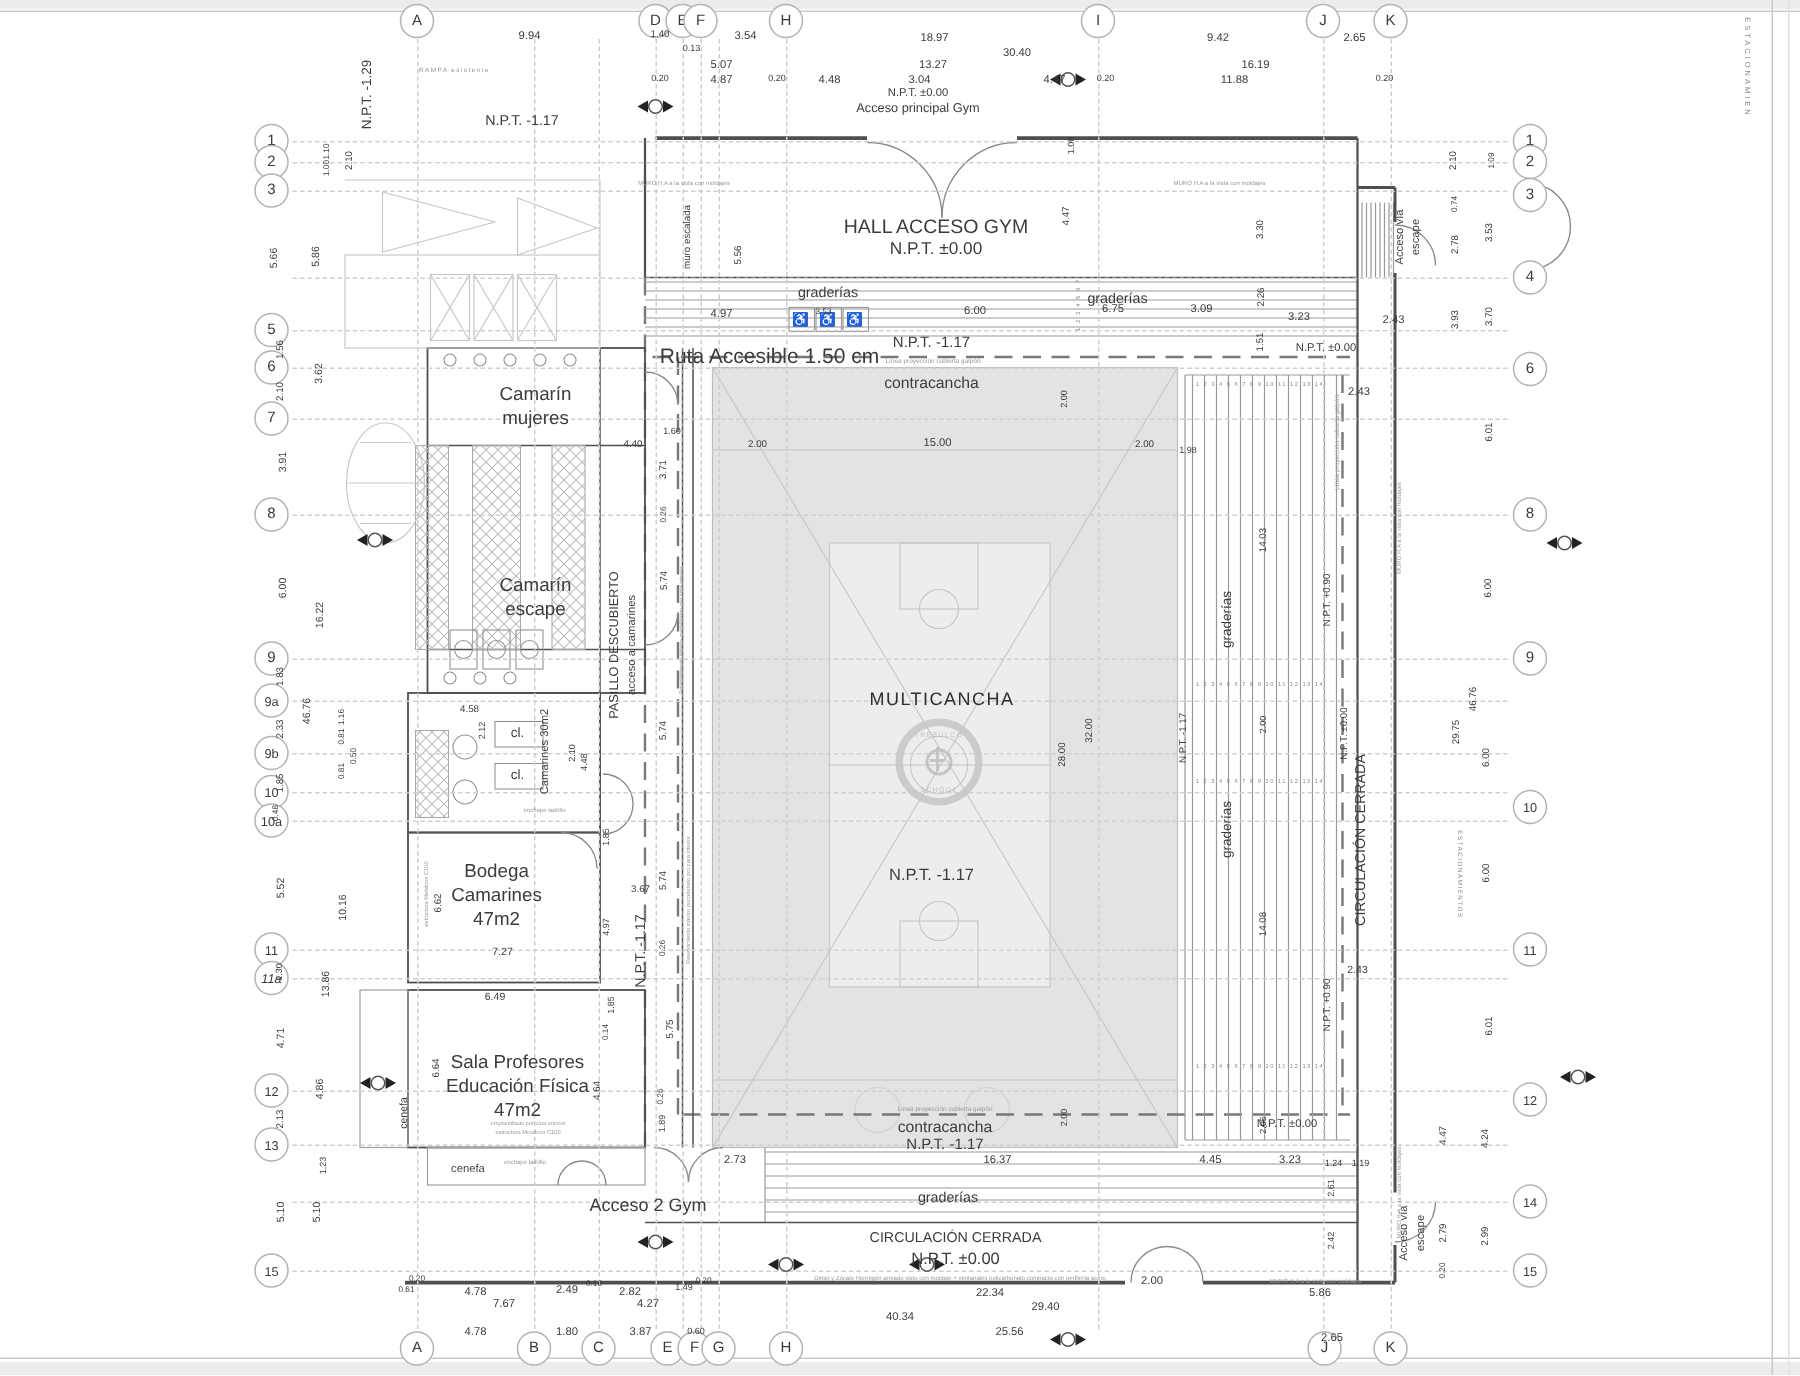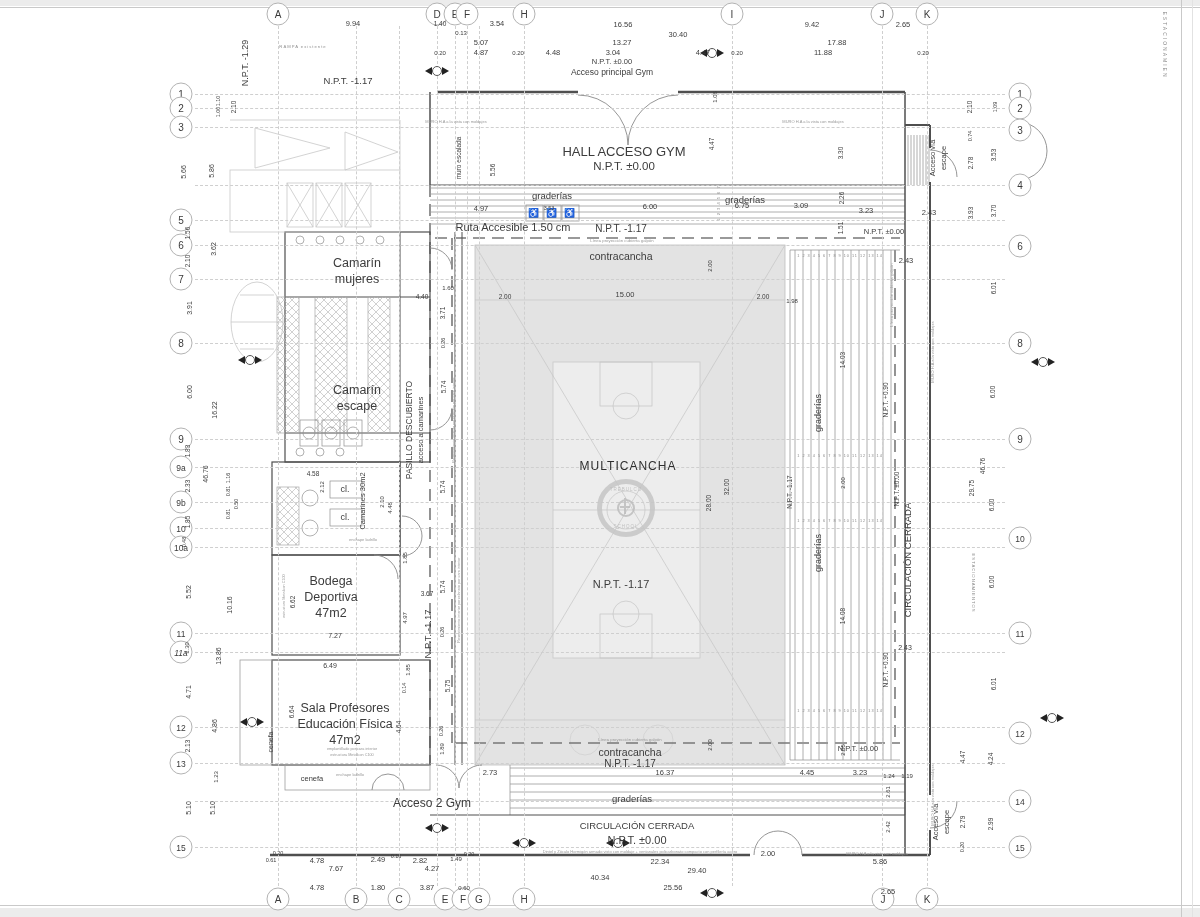--- a/index.html
+++ b/index.html
@@ -344,57 +344,57 @@
       <div class="anno" style="left: 357px; top: 263px; font-size: 12.5px; color: rgb(60, 60, 60); letter-spacing: 0px;">Camarín</div>
       <div class="anno" style="left: 357px; top: 279px; font-size: 12.5px; color: rgb(60, 60, 60); letter-spacing: 0px;">mujeres</div>
       <div class="anno" style="left: 357px; top: 390px; font-size: 12.5px; color: rgb(60, 60, 60); letter-spacing: 0px;">Camarín</div>
       <div class="anno" style="left: 357px; top: 406px; font-size: 12.5px; color: rgb(60, 60, 60); letter-spacing: 0px;">escape</div>
       <div class="anno r-90" style="left: 409px; top: 430px; font-size: 8.5px; color: rgb(60, 60, 60); letter-spacing: 0px;">PASILLO DESCUBIERTO</div>
       <div class="anno r-90" style="left: 421px; top: 430px; font-size: 7.5px; color: rgb(60, 60, 60); letter-spacing: 0px;">acceso a camarines</div>
       <div class="anno r-90" style="left: 363px; top: 501px; font-size: 7.5px; color: rgb(60, 60, 60); letter-spacing: 0px;">Camarines 30m2</div>
       <div class="anno" style="left: 345px; top: 489px; font-size: 9px; color: rgb(60, 60, 60); letter-spacing: 0px;">cl.</div>
       <div class="anno" style="left: 345px; top: 517px; font-size: 9px; color: rgb(60, 60, 60); letter-spacing: 0px;">cl.</div>
       <div class="anno" style="left: 331px; top: 581px; font-size: 12.5px; color: rgb(60, 60, 60); letter-spacing: 0px;">Bodega</div>
-      <div class="anno" style="left: 331px; top: 597px; font-size: 12.5px; color: rgb(60, 60, 60); letter-spacing: 0px;">Deportiva</div>
+      <div class="anno" style="left: 331px; top: 597px; font-size: 12.5px; color: rgb(60, 60, 60); letter-spacing: 0px;">Camarines</div>
       <div class="anno" style="left: 331px; top: 613px; font-size: 12.5px; color: rgb(60, 60, 60); letter-spacing: 0px;">47m2</div>
       <div class="anno" style="left: 345px; top: 708px; font-size: 12.5px; color: rgb(60, 60, 60); letter-spacing: 0px;">Sala Profesores</div>
       <div class="anno" style="left: 345px; top: 724px; font-size: 12.5px; color: rgb(60, 60, 60); letter-spacing: 0px;">Educación Física</div>
       <div class="anno" style="left: 345px; top: 740px; font-size: 12.5px; color: rgb(60, 60, 60); letter-spacing: 0px;">47m2</div>
       <div class="anno" style="left: 432px; top: 803px; font-size: 12px; color: rgb(60, 60, 60); letter-spacing: 0px;">Acceso 2 Gym</div>
       <div class="anno r-90" style="left: 270px; top: 742px; font-size: 7px; color: rgb(60, 60, 60); letter-spacing: 0px;">cenefa</div>
       <div class="anno" style="left: 312px; top: 779px; font-size: 7.5px; color: rgb(60, 60, 60); letter-spacing: 0px;">cenefa</div>
       <div class="anno r-90" style="left: 459px; top: 158px; font-size: 6.5px; color: rgb(60, 60, 60); letter-spacing: 0px;">muro escalada</div>
       <div class="anno r-90" style="left: 245px; top: 63px; font-size: 9px; color: rgb(60, 60, 60); letter-spacing: 0px;">N.P.T. -1.29</div>
       <div class="anno" style="left: 348px; top: 81px; font-size: 9.5px; color: rgb(60, 60, 60); letter-spacing: 0px;">N.P.T. -1.17</div>
       <div class="anno" style="left: 303px; top: 47px; font-size: 4.2px; color: rgb(144, 144, 144); letter-spacing: 1px;">RAMPA existente</div>
-      <div class="anno" style="left: 513px; top: 227px; font-size: 11px; color: rgb(60, 60, 60); letter-spacing: 0px;">Ruta Accesible 1.50 cm</div>
+      <div class="anno" style="left: 513px; top: 237px; font-size: 14px; color: rgb(60, 60, 60); letter-spacing: 0px;">Ruta Accesible 1.50 cm</div>
       <div class="anno r-90" style="left: 428px; top: 634px; font-size: 9.5px; color: rgb(60, 60, 60); letter-spacing: 0px;">N.P.T. -1.17</div>
       <div class="anno r-90" style="left: 790px; top: 492px; font-size: 6.5px; color: rgb(60, 60, 60); letter-spacing: 0px;">N.P.T. -1.17</div>
       <div class="anno r-90" style="left: 886px; top: 400px; font-size: 6.5px; color: rgb(60, 60, 60); letter-spacing: 0px;">N.P.T. +0.90</div>
       <div class="anno r-90" style="left: 886px; top: 670px; font-size: 6.5px; color: rgb(60, 60, 60); letter-spacing: 0px;">N.P.T. +0.90</div>
       <div class="anno r-90" style="left: 897px; top: 489px; font-size: 6.5px; color: rgb(60, 60, 60); letter-spacing: 0px;">N.P.T. ±0.00</div>
       <div class="anno" style="left: 858px; top: 749px; font-size: 7.5px; color: rgb(60, 60, 60); letter-spacing: 0px;">N.P.T. ±0.00</div>
       <div class="anno" style="left: 884px; top: 232px; font-size: 7.5px; color: rgb(60, 60, 60); letter-spacing: 0px;">N.P.T. ±0.00</div>
       <div class="anno r-90" style="left: 933px; top: 158px; font-size: 7.5px; color: rgb(60, 60, 60); letter-spacing: 0px;">Acceso vía</div>
       <div class="anno r-90" style="left: 944px; top: 158px; font-size: 7.5px; color: rgb(60, 60, 60); letter-spacing: 0px;">escape</div>
       <div class="anno r-90" style="left: 936px; top: 822px; font-size: 7.5px; color: rgb(60, 60, 60); letter-spacing: 0px;">Acceso vía</div>
       <div class="anno r-90" style="left: 947px; top: 822px; font-size: 7.5px; color: rgb(60, 60, 60); letter-spacing: 0px;">escape</div>
       <div class="anno r90" style="left: 1164px; top: 45px; font-size: 5px; color: rgb(138, 138, 138); letter-spacing: 2px;">ESTACIONAMIEN</div>
       <div class="anno r90" style="left: 973px; top: 583px; font-size: 4.2px; color: rgb(138, 138, 138); letter-spacing: 1px;">ESTACIONAMIENTOS</div>
       <div class="anno" style="left: 353px; top: 24px; font-size: 7.5px; color: rgb(60, 60, 60); letter-spacing: 0px;">9.94</div>
       <div class="anno" style="left: 440px; top: 24px; font-size: 6.5px; color: rgb(60, 60, 60); letter-spacing: 0px;">1.40</div>
       <div class="anno" style="left: 497px; top: 24px; font-size: 7.5px; color: rgb(60, 60, 60); letter-spacing: 0px;">3.54</div>
-      <div class="anno" style="left: 623px; top: 25px; font-size: 7.5px; color: rgb(60, 60, 60); letter-spacing: 0px;">16.56</div>
+      <div class="anno" style="left: 623px; top: 25px; font-size: 7.5px; color: rgb(60, 60, 60); letter-spacing: 0px;">18.97</div>
       <div class="anno" style="left: 812px; top: 25px; font-size: 7.5px; color: rgb(60, 60, 60); letter-spacing: 0px;">9.42</div>
       <div class="anno" style="left: 903px; top: 25px; font-size: 7.5px; color: rgb(60, 60, 60); letter-spacing: 0px;">2.65</div>
       <div class="anno" style="left: 678px; top: 35px; font-size: 7.5px; color: rgb(60, 60, 60); letter-spacing: 0px;">30.40</div>
       <div class="anno" style="left: 461px; top: 33px; font-size: 6px; color: rgb(60, 60, 60); letter-spacing: 0px;">0.13</div>
       <div class="anno" style="left: 481px; top: 43px; font-size: 7.5px; color: rgb(60, 60, 60); letter-spacing: 0px;">5.07</div>
       <div class="anno" style="left: 622px; top: 43px; font-size: 7.5px; color: rgb(60, 60, 60); letter-spacing: 0px;">13.27</div>
-      <div class="anno" style="left: 837px; top: 43px; font-size: 7.5px; color: rgb(60, 60, 60); letter-spacing: 0px;">17.88</div>
+      <div class="anno" style="left: 837px; top: 43px; font-size: 7.5px; color: rgb(60, 60, 60); letter-spacing: 0px;">16.19</div>
       <div class="anno" style="left: 440px; top: 53px; font-size: 6px; color: rgb(60, 60, 60); letter-spacing: 0px;">0.20</div>
       <div class="anno" style="left: 481px; top: 53px; font-size: 7.5px; color: rgb(60, 60, 60); letter-spacing: 0px;">4.87</div>
       <div class="anno" style="left: 518px; top: 53px; font-size: 6px; color: rgb(60, 60, 60); letter-spacing: 0px;">0.20</div>
       <div class="anno" style="left: 553px; top: 53px; font-size: 7.5px; color: rgb(60, 60, 60); letter-spacing: 0px;">4.48</div>
       <div class="anno" style="left: 613px; top: 53px; font-size: 7.5px; color: rgb(60, 60, 60); letter-spacing: 0px;">3.04</div>
       <div class="anno" style="left: 703px; top: 53px; font-size: 7.5px; color: rgb(60, 60, 60); letter-spacing: 0px;">4.47</div>
       <div class="anno" style="left: 737px; top: 53px; font-size: 6px; color: rgb(60, 60, 60); letter-spacing: 0px;">0.20</div>
       <div class="anno" style="left: 823px; top: 53px; font-size: 7.5px; color: rgb(60, 60, 60); letter-spacing: 0px;">11.88</div>
       <div class="anno" style="left: 923px; top: 53px; font-size: 6px; color: rgb(60, 60, 60); letter-spacing: 0px;">0.20</div>
       <div class="anno r-90" style="left: 715px; top: 97px; font-size: 6px; color: rgb(60, 60, 60); letter-spacing: 0px;">1.06</div>

